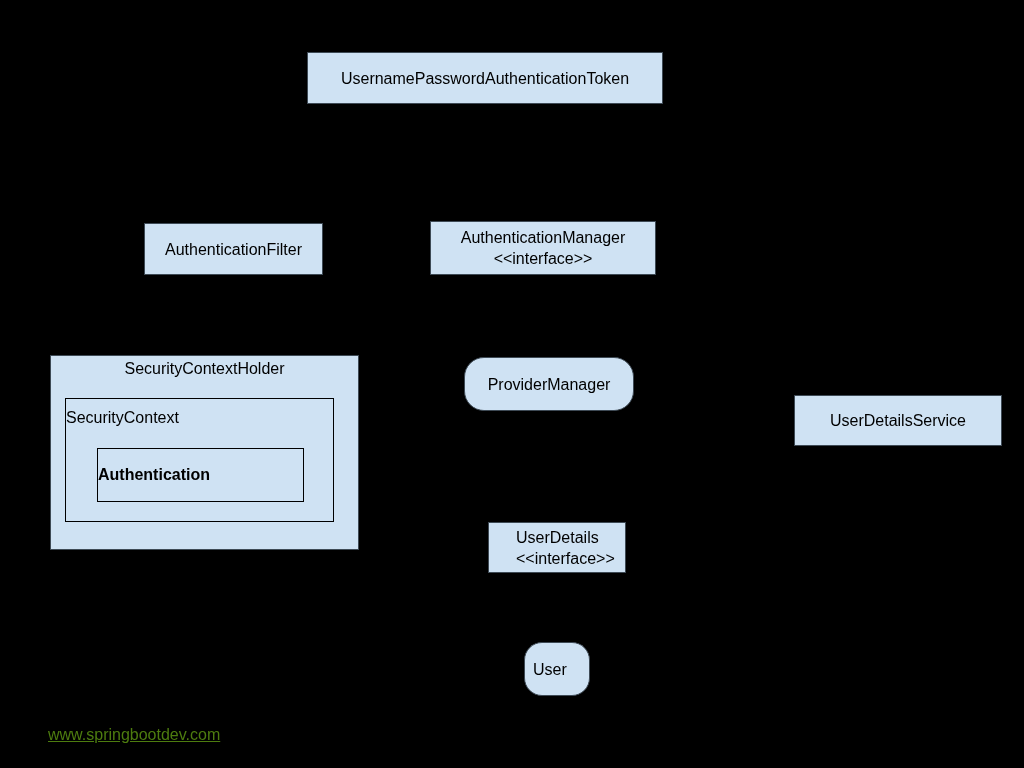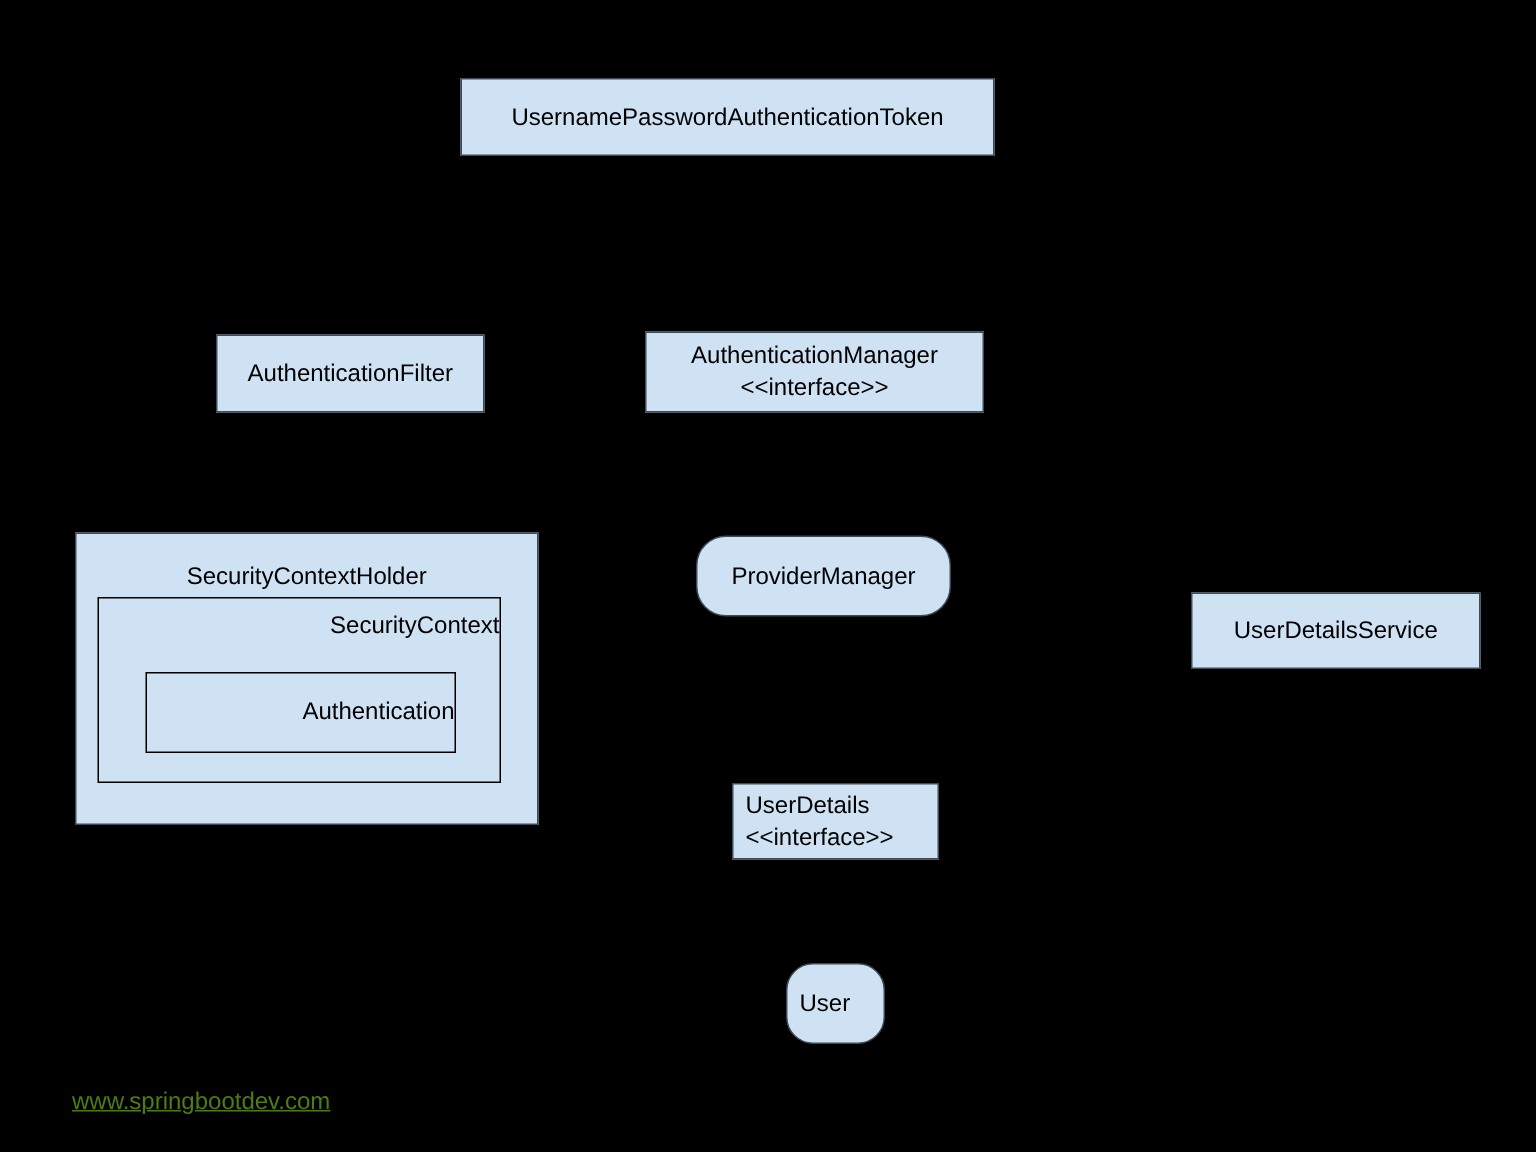--- a/index.html
+++ b/index.html
@@ -50,58 +50,58 @@
     border: 1px solid #3e4a55;
     box-sizing: border-box;
   }
   .stack-back   { left: 0px;  top: 0px; }
   .stack-middle { left: 8px;  top: 6px; }
   .stack-front  { left: 17px; top: 11px;
     display: flex; align-items: center; justify-content: center;
     font-size: 16px; }
 
   #node-provider-manager { left: 464px; top: 333px; width: 170px; height: 54px; border-radius: 20px; }
-  #node-uds              { left: 794px; top: 371px; width: 193px; height: 51px; }
+  #node-uds              { left: 794px; top: 371px; width: 208px; height: 51px; }
 
   
   #node-sch {
     position: absolute;
     left: 50px; top: 355px; width: 309px; height: 195px;
     background: #cfe2f3;
     border: 1px solid #3e4a55;
     box-sizing: border-box;
     font-size: 16px;
   }
   #node-sch .group-title {
     display: block;
     text-align: center;
-    margin-top: 20px;
+    margin-top: 4px;
   }
   #node-sc {
     position: absolute;
     left: 14px; top: 42px; width: 269px; height: 124px;
     background: #cfe2f3;
     border: 1px solid #000000;
     box-sizing: border-box;
   }
   #node-sc .group-title {
     display: block;
-    text-align: right;
+    text-align: left;
     margin-top: 10px;
   }
   #node-authentication {
     position: absolute;
     left: 31px; top: 49px; width: 207px; height: 54px;
     background: #cfe2f3;
     border: 1px solid #000000;
     box-sizing: border-box;
-    display: flex; align-items: center; justify-content: flex-end;
+    display: flex; align-items: center; justify-content: flex-start; font-weight: bold;
   }
 
-  #node-user-details { left: 488px; top: 498px; width: 138px; height: 51px; padding-left: 8px; }
+  #node-user-details { left: 488px; top: 498px; width: 138px; height: 51px; padding-left: 27px; }
   #node-user         { left: 524px; top: 618px; width: 66px;  height: 54px; padding-left: 8px; border-radius: 18px; }
 
   
   #footer-link {
     position: absolute;
     left: 48px; top: 726px;
     font-size: 16px;
     color: #4d7c0f;
     text-decoration: underline;
     cursor: pointer;

